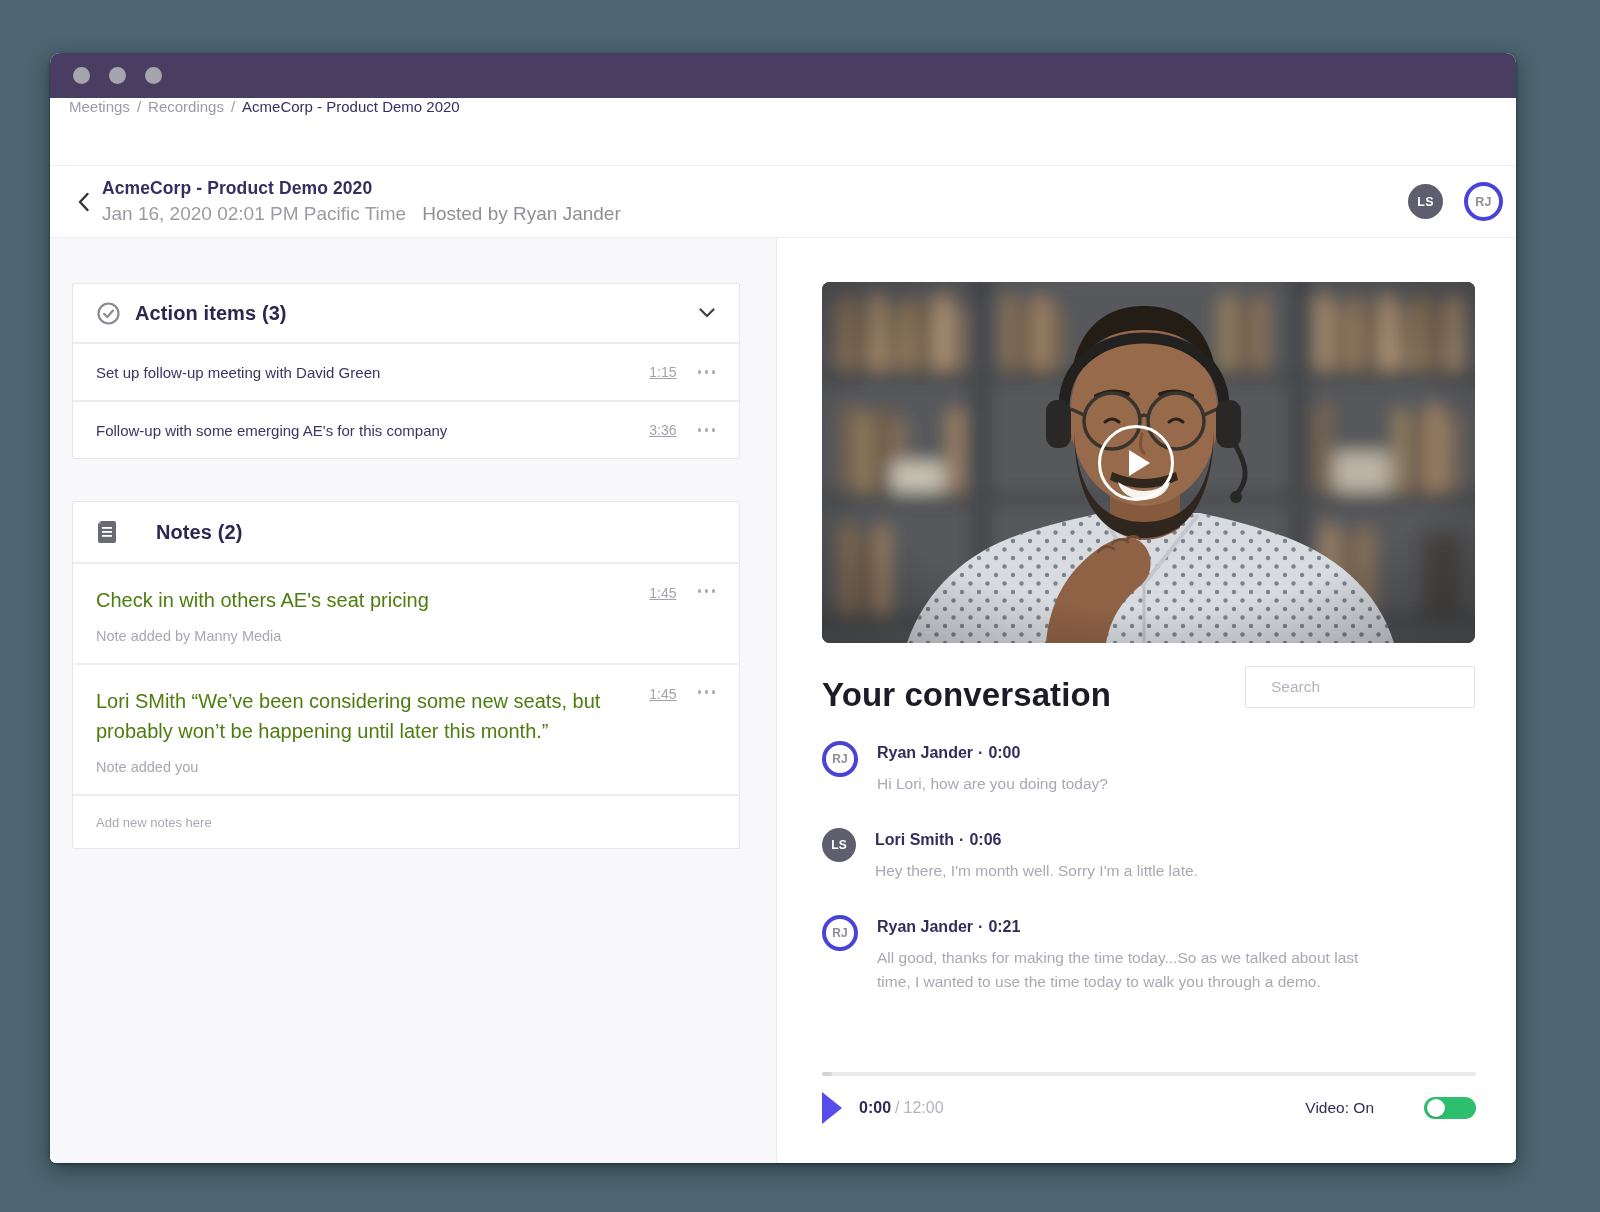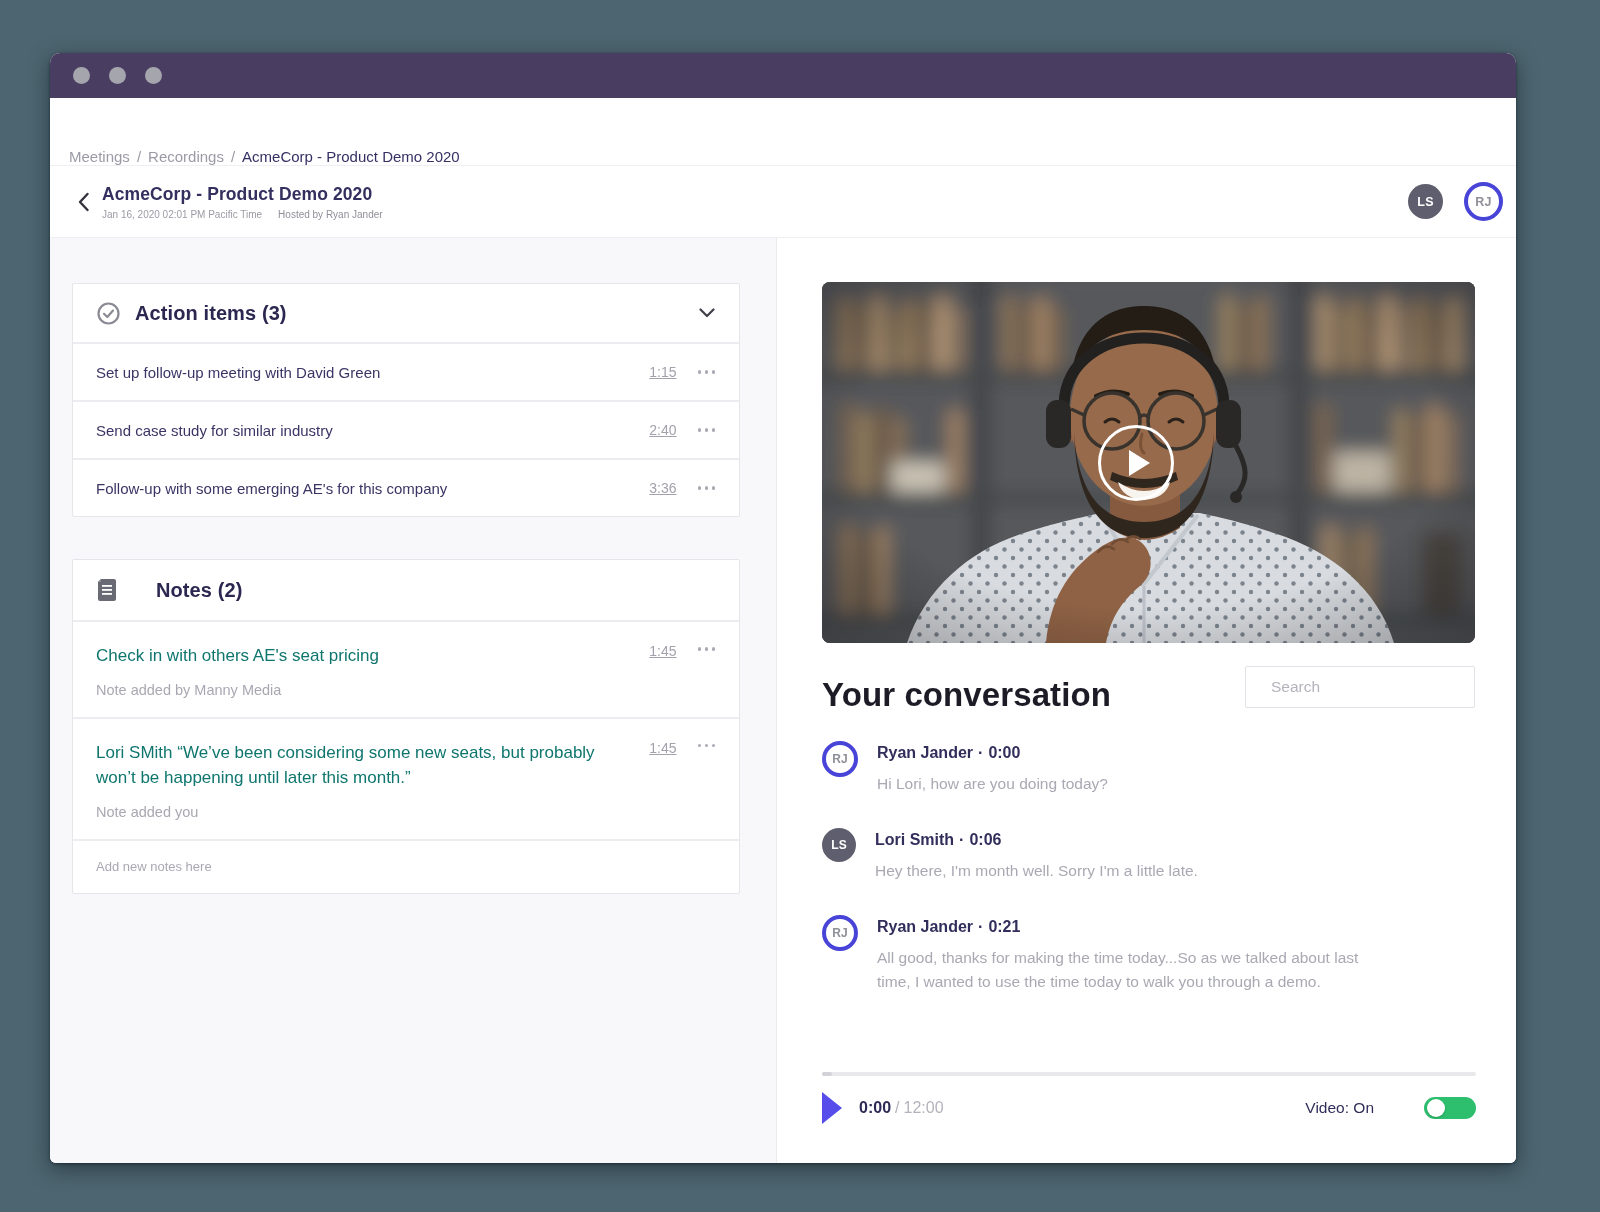--- a/index.html
+++ b/index.html
@@ -13,29 +13,29 @@
   .window {
     position:absolute; left:50px; top:53px; width:1466px; height:1110px;
     background:#fff; border-radius:10px 10px 6px 6px;
     box-shadow:0 6px 20px rgba(12,22,28,.5), 0 1px 3px rgba(12,22,28,.55);
     overflow:hidden;
   }
   
   .titlebar { height:45px; background:#493e62; display:flex; align-items:center; padding-left:23px; gap:19px; }
   .tb-dot { width:17px; height:17px; border-radius:50%; background:#a5a5ad; }
   
-  .breadcrumb-row { height:68px; display:flex; align-items:flex-end; padding-left:19px; border-bottom:1px solid #efeff3; font-size:15px; }
+  .breadcrumb-row { height:68px; display:flex; align-items:flex-start; padding-left:19px; border-bottom:1px solid #efeff3; font-size:15px; }
   .crumb-muted { color:#9b9ba6; cursor:pointer; }
   .crumb-sep { color:#9b9ba6; margin:0 7px; }
   .crumb-current { color:#353064; }
   
   .header-row { height:72px; display:flex; align-items:center; border-bottom:1px solid #efeff3; padding:0 13px 0 20px; }
   .back-btn { width:26px; height:26px; display:flex; align-items:center; justify-content:center; cursor:pointer; margin-right:6px; }
   .header-title { font-size:17.5px; font-weight:700; color:#332f5e; letter-spacing:.1px; }
-  .header-meta { margin-top:4px; font-size:10px; color:#9b9ba5; }
+  .header-meta { margin-top:4px; font-size:19px; color:#9b9ba5; }
   .meta-host { margin-left:16px; color:#8f8f99; }
   .header-avatars { margin-left:auto; display:flex; align-items:center; gap:21px; }
   .avatar { width:35px; height:35px; border-radius:50%; display:flex; align-items:center; justify-content:center; font-size:12.5px; font-weight:700; letter-spacing:.3px; }
   .avatar.filled { background:#5f5e6e; color:#fff; }
   .avatar.outlined { background:#fff; border:4px solid #4944d8; color:#8f8f99; width:39px; height:39px; }
   
   .content { display:flex; height:925px; }
   .left-panel { width:727px; background:#f8f8fb; border-right:1px solid #eaeaef; padding:45px 0 0 22px; }
   .right-panel { position:relative; flex:1; background:#fff; }
   
@@ -44,21 +44,21 @@
   .card-header { height:58px; display:flex; align-items:center; padding:0 24px; }
   .card-header.tall { height:60px;gap:24px; }
   .card-title { font-size:20px; font-weight:700; color:#2b2750; margin-left:15px; letter-spacing:.1px; }
   .collapse-btn { margin-left:auto; cursor:pointer; display:flex; }
   .item-row { border-top:2px solid #ededf1; height:58px; display:flex; align-items:center; padding:0 24px 0 23px; font-size:15px; color:#3a3564; }
   .row-time { margin-left:auto; color:#a2a2ac; font-size:14px; text-decoration:underline; cursor:pointer; }
   .row-dots { margin-left:21px; display:flex; gap:3.5px; cursor:pointer; padding:4px 0; }
   .row-dots i { width:3.5px; height:3.5px; border-radius:50%; background:#aaaab3; }
   .note-row { border-top:2px solid #ededf1; padding:21px 24px 19px 23px; }
   .note-main { display:flex; align-items:flex-start; }
-  .note-text { font-size:17px; color:#0f766e; width:512px; line-height:1.5; }
+  .note-text { font-size:20px; color:#4d7c0f; width:512px; line-height:1.5; }
   .note-by { margin-top:13px; font-size:14.5px; color:#a8a8b2; }
   .add-note-row { border-top:2px solid #ededf1; }
   .add-note-row input { width:100%; height:52px; border:none; outline:none; background:transparent; padding:0 23px; font-size:13px; color:#3a3564; font-family:inherit; }
   .add-note-row input::placeholder { color:#a9a9b3; }
   
   .video { position:absolute; left:45px; top:44px; width:653px; height:361px; border-radius:8px; overflow:hidden; background:#55565a; cursor:pointer; }
   .video svg { display:block; width:100%; height:100%; }
   .play-overlay { position:absolute; left:276px; top:143px; width:76px; height:76px; border:3.5px solid #fff; border-radius:50%; display:flex; align-items:center; justify-content:center; cursor:pointer; }
   .play-overlay .tri { width:0; height:0; border-top:13px solid transparent; border-bottom:13px solid transparent; border-left:21px solid #fff; margin-left:6px; }
   
@@ -138,29 +138,20 @@
           <span class="card-title">Action items (3)</span>
           <span class="collapse-btn">
             <svg width="16" height="10" viewBox="0 0 16 10">
                 <path d="M1.5 1.5 L8 8 L14.5 1.5" fill="none" stroke="#3f3f4a" stroke-width="2.2" stroke-linecap="round" stroke-linejoin="round"></path>
               </svg>
           </span>
         </div>
         <div class="item-row">
           <span>Set up follow-up meeting with David Green</span>
           <span class="row-time">1:15</span>
-          <span class="row-dots">
-              <i></i>
-              <i></i>
-              <i></i>
-            </span>
-        </div>
-        <div class="item-row">
-          <span>Send case study for similar industry</span>
-          <span class="row-time">2:40</span>
           <span class="row-dots">
               <i></i>
               <i></i>
               <i></i>
             </span>
         </div>
         <div class="item-row">
           <span>Follow-up with some emerging AE's for this company</span>
           <span class="row-time">3:36</span>
           <span class="row-dots">

